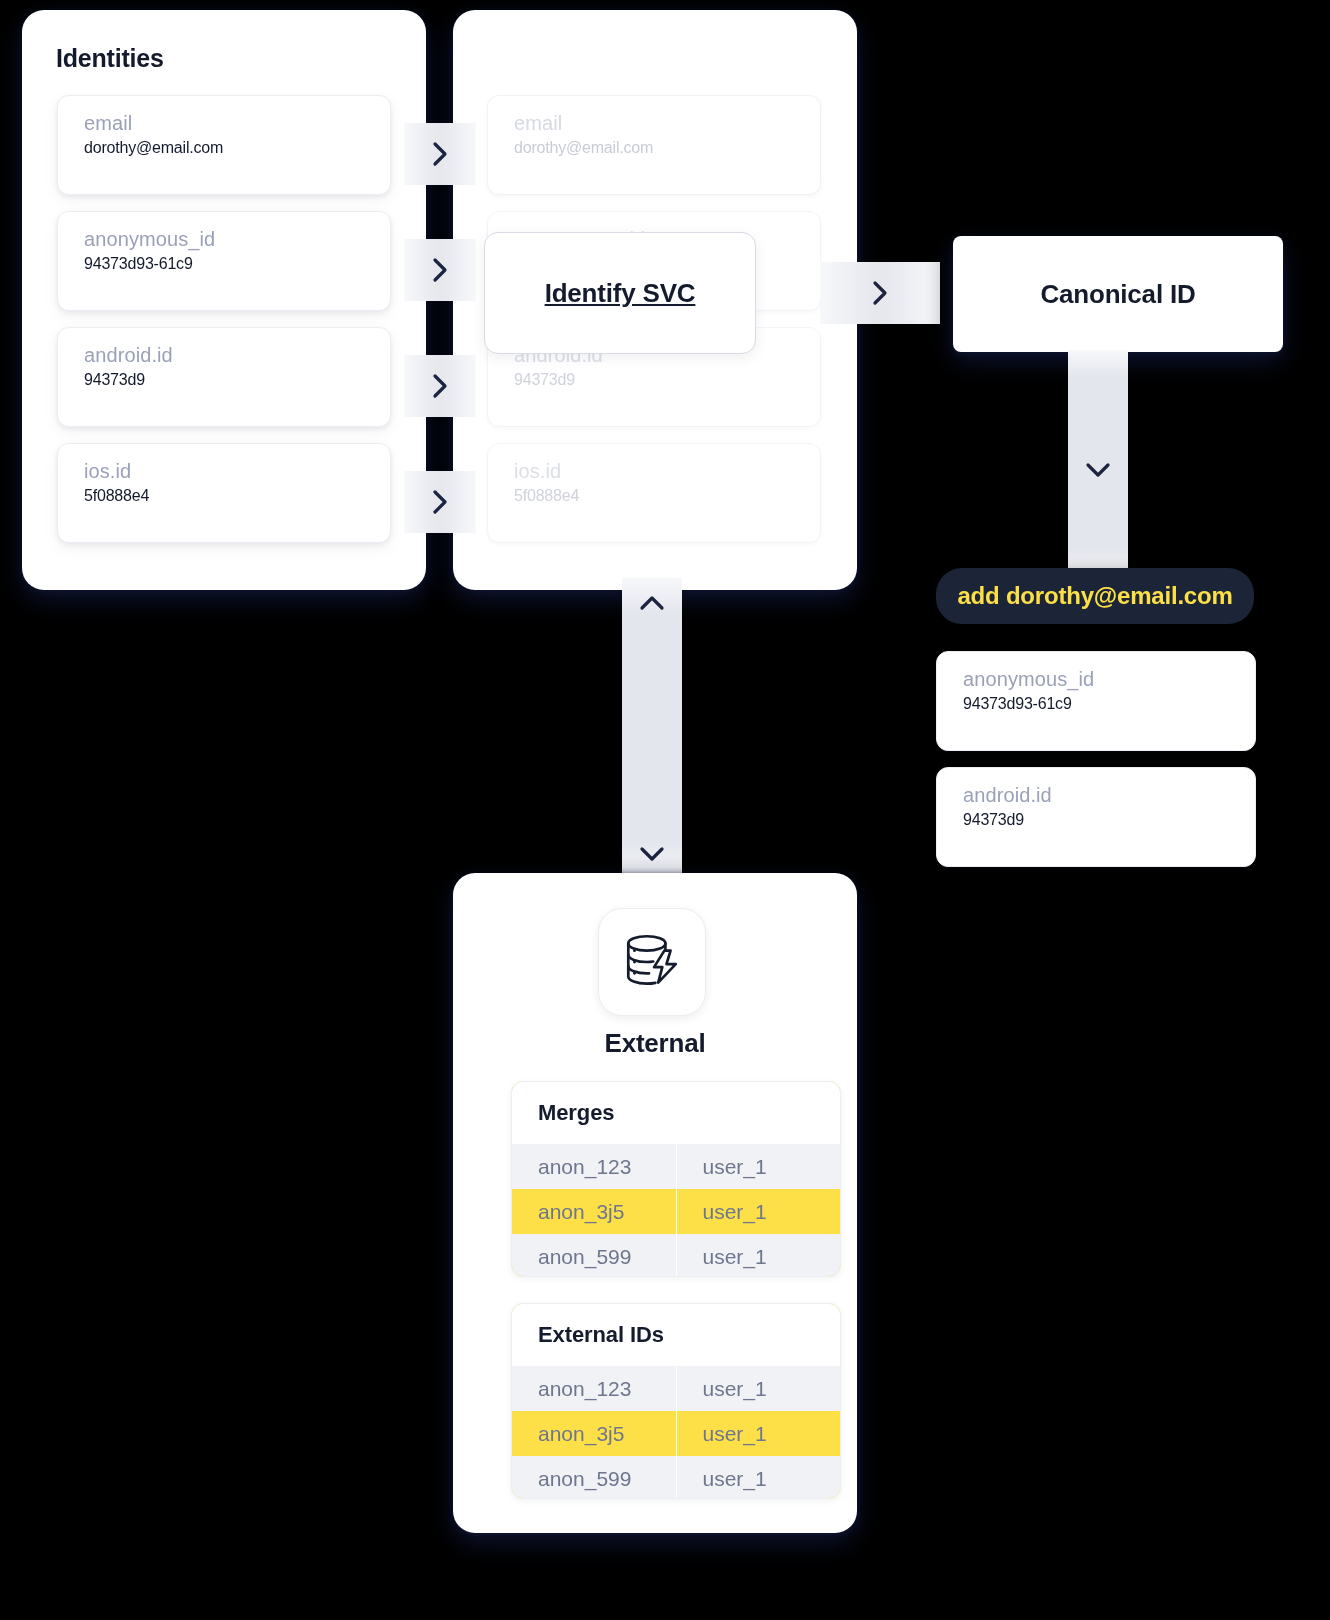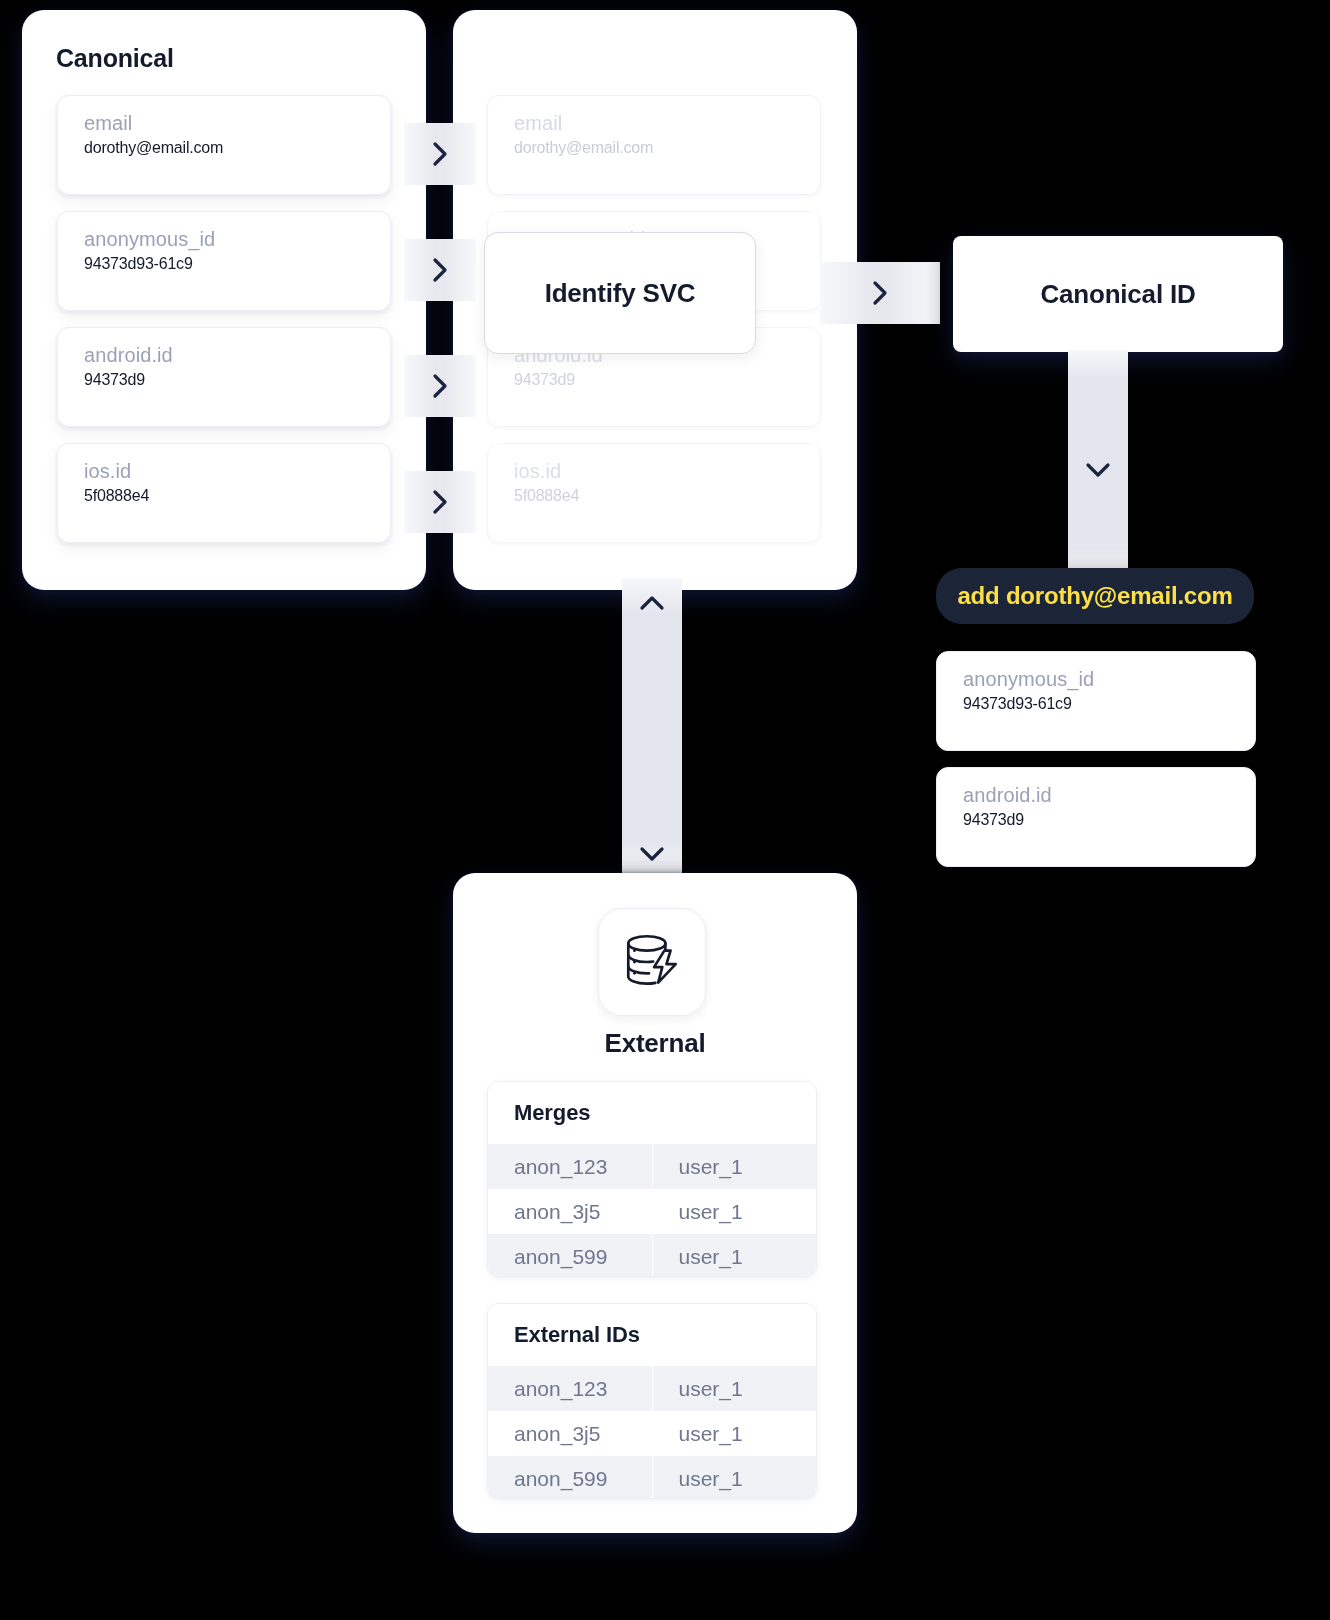--- a/index.html
+++ b/index.html
@@ -157,26 +157,27 @@
     text-align: center;
     font-size: 26px;
     font-weight: 700;
     color: #141b2d;
     letter-spacing: -0.2px;
   }
 
   
   .tbl {
     position: absolute;
-    background: #ffffff;
+    background: #fde047;
     border: 1px solid #eceef4;
     border-radius: 12px;
     box-shadow: 0 2px 6px rgba(22, 28, 56, 0.06);
     overflow: hidden;
     box-sizing: border-box;
+    margin-left: 24px;
   }
   .tbl .caption {
     height: 62px;
     display: flex;
     align-items: center;
     padding-left: 26px;
     font-size: 22px;
     font-weight: 700;
     color: #141b2d;
     background: #ffffff;
@@ -199,21 +200,21 @@
   .tbl td.c2 { border-left: 1px solid #ffffff; }
   .tbl tr.alt td.c2 { border-left: 1px solid #ffffff; }
 </style>
 </head>
 <body>
 
 <div class="stage">
 
   <div class="panel" style="left:22px; top:10px; width:404px; height:580px;"></div>
 
-  <div class="panel-title" style="left:56px; top:44px;">Canonical</div>
+  <div class="panel-title" style="left:56px; top:44px;">Identities</div>
 
   <div class="chip" style="left:57px; top:95px; width:334px; height:100px;">
     <span class="k">email</span>
     <span class="v">dorothy@email.com</span>
   </div>
 
   <div class="chip" style="left:57px; top:211px; width:334px; height:100px;">
     <span class="k">anonymous_id</span>
     <span class="v">94373d93-61c9</span>
   </div>
@@ -272,21 +273,21 @@
     </span>
   </div>
   <div class="conn" style="left:404px; top:471px; width:72px; height:62px;">
     <span class="chev">
       <svg width="20" height="30" viewBox="0 0 20 30">
           <path d="M5 5 L15 15 L5 25"></path>
         </svg>
     </span>
   </div>
 
-  <div class="box svc" style="left:484px; top:232px; width:272px; height:122px;">Identify SVC</div>
+  <div class="box svc" style="left:484px; top:232px; width:272px; height:122px;text-decoration:underline;">Identify SVC</div>
 
   <div class="conn" style="left:820px; top:262px; width:120px; height:62px;">
     <span class="chev">
       <svg width="20" height="30" viewBox="0 0 20 30">
           <path d="M5 5 L15 15 L5 25"></path>
         </svg>
     </span>
   </div>
 
   <div class="box canon" style="left:936px; top:236px; width:330px; height:116px;">Canonical ID</div>

